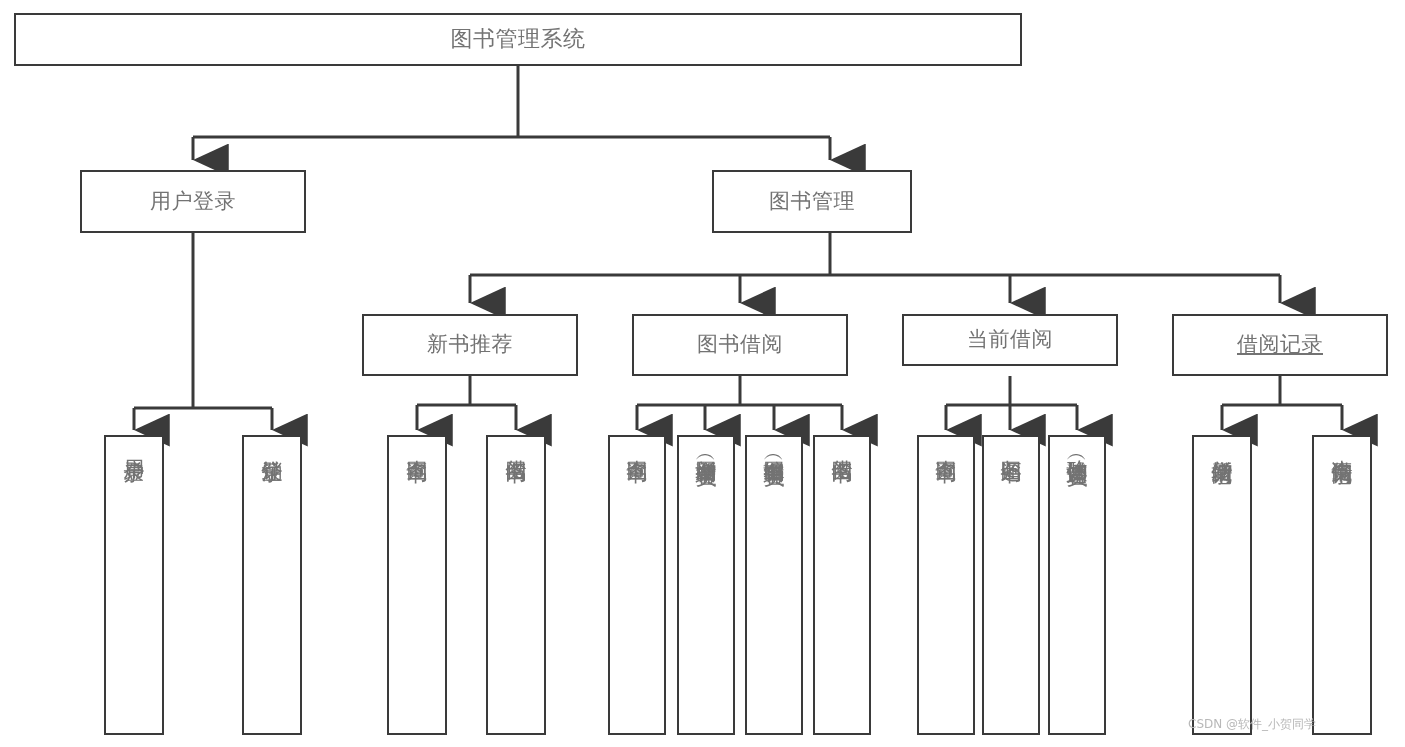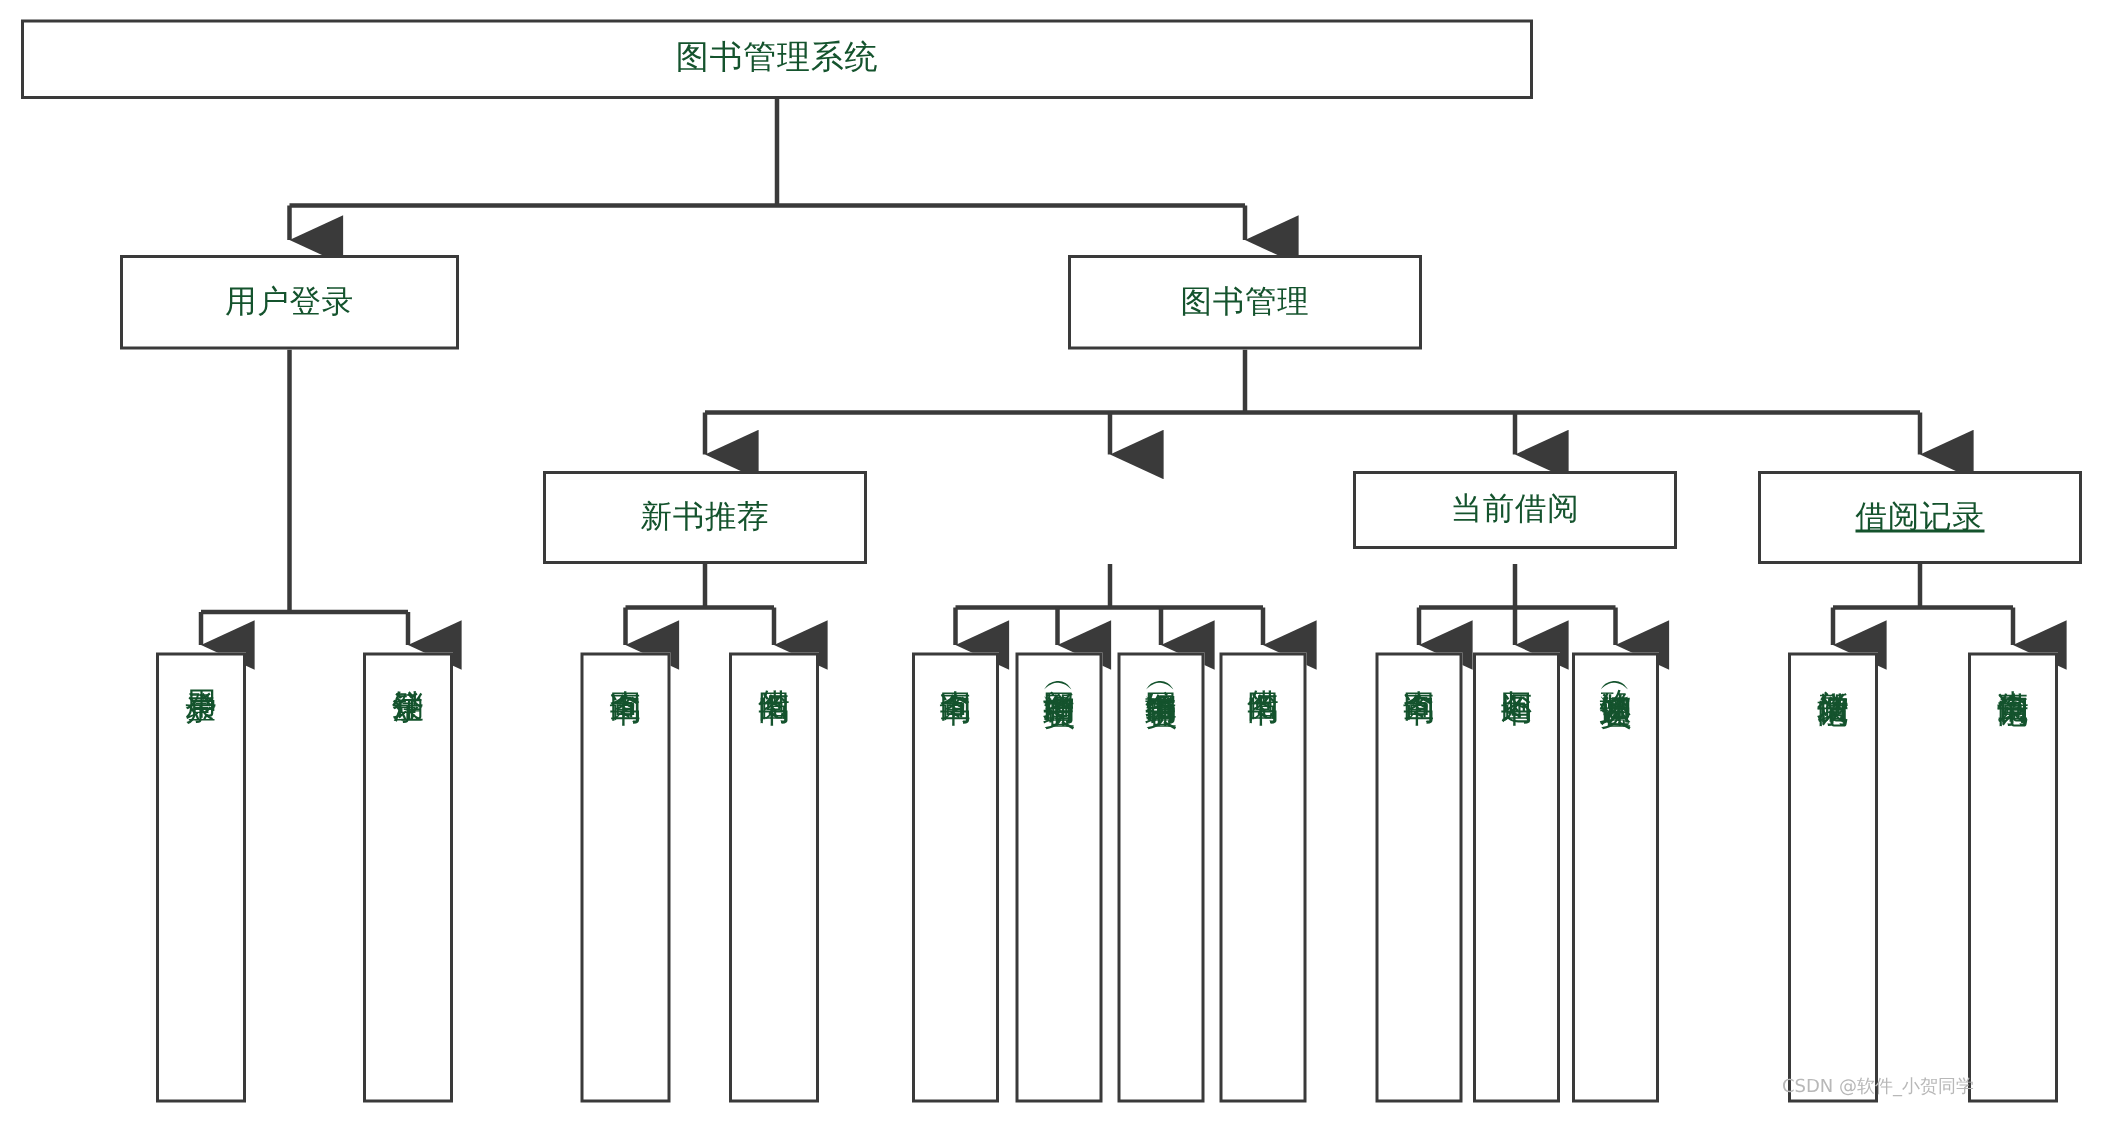--- a/index.html
+++ b/index.html
@@ -26,21 +26,21 @@
     height: 747px;
   }
   .node {
     position: absolute;
     box-sizing: border-box;
     background: #ffffff;
     border: 2px solid #3a3a3a;
     display: flex;
     align-items: center;
     justify-content: center;
-    color: #14532d;
+    color: #737373;
   }
   .node .label {
     display: block;
     text-align: center;
     line-height: 1.1;
   }
   
   .node.horiz .label {
     writing-mode: horizontal-tb;
     font-size: 21px;
@@ -130,27 +130,30 @@
     </g>
   </svg>
 
   <div class="node horiz root" style="left:14px; top:13px; width:1008px; height:53px;">
     <span class="label">图书管理系统</span>
   </div>
 
   <div class="node horiz" style="left:80px; top:170px; width:226px; height:63px;">
     <span class="label">用户登录</span>
   </div>
-  <div class="node horiz" style="left:712px; top:170px; width:236px; height:63px;">
+  <div class="node horiz" style="left:712px; top:170px; width:200px; height:63px;">
     <span class="label">图书管理</span>
   </div>
 
   <div class="node horiz" style="left:362px; top:314px; width:216px; height:62px;">
     <span class="label">新书推荐</span>
   </div>
+  <div class="node horiz" style="left:632px; top:314px; width:216px; height:62px;">
+    <span class="label">图书借阅</span>
+  </div>
   <div class="node horiz" style="left:902px; top:314px; width:216px; height:52px;">
     <span class="label">当前借阅</span>
   </div>
   <div class="node horiz" style="left:1172px; top:314px; width:216px; height:62px;text-decoration:underline;">
     <span class="label">借阅记录</span>
   </div>
 
   <div class="node vert" style="left:104px; top:435px; width:60px; height:300px;">
     <span class="label">用户登录</span>
   </div>

